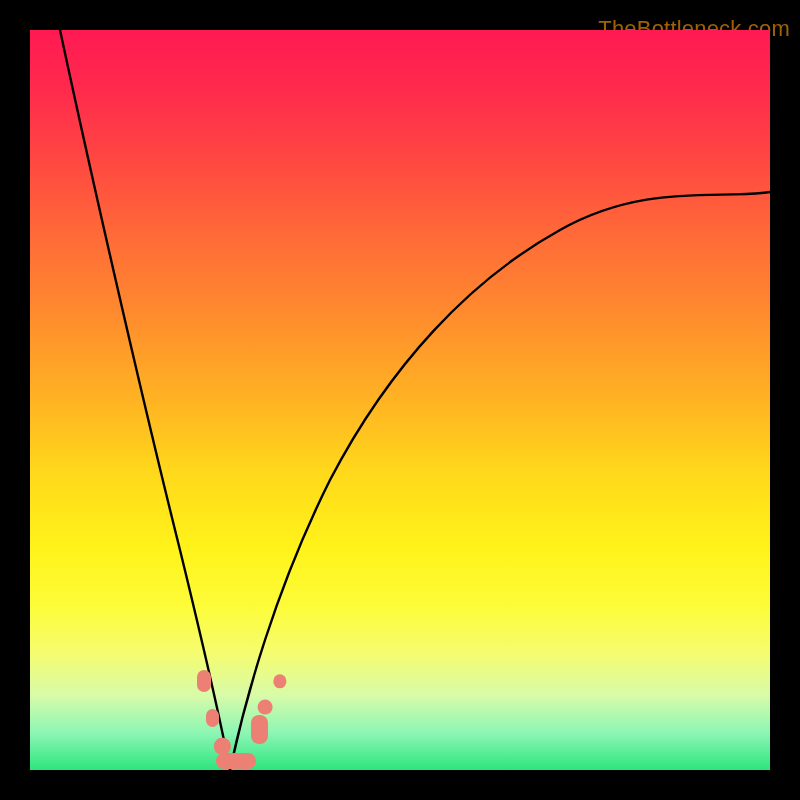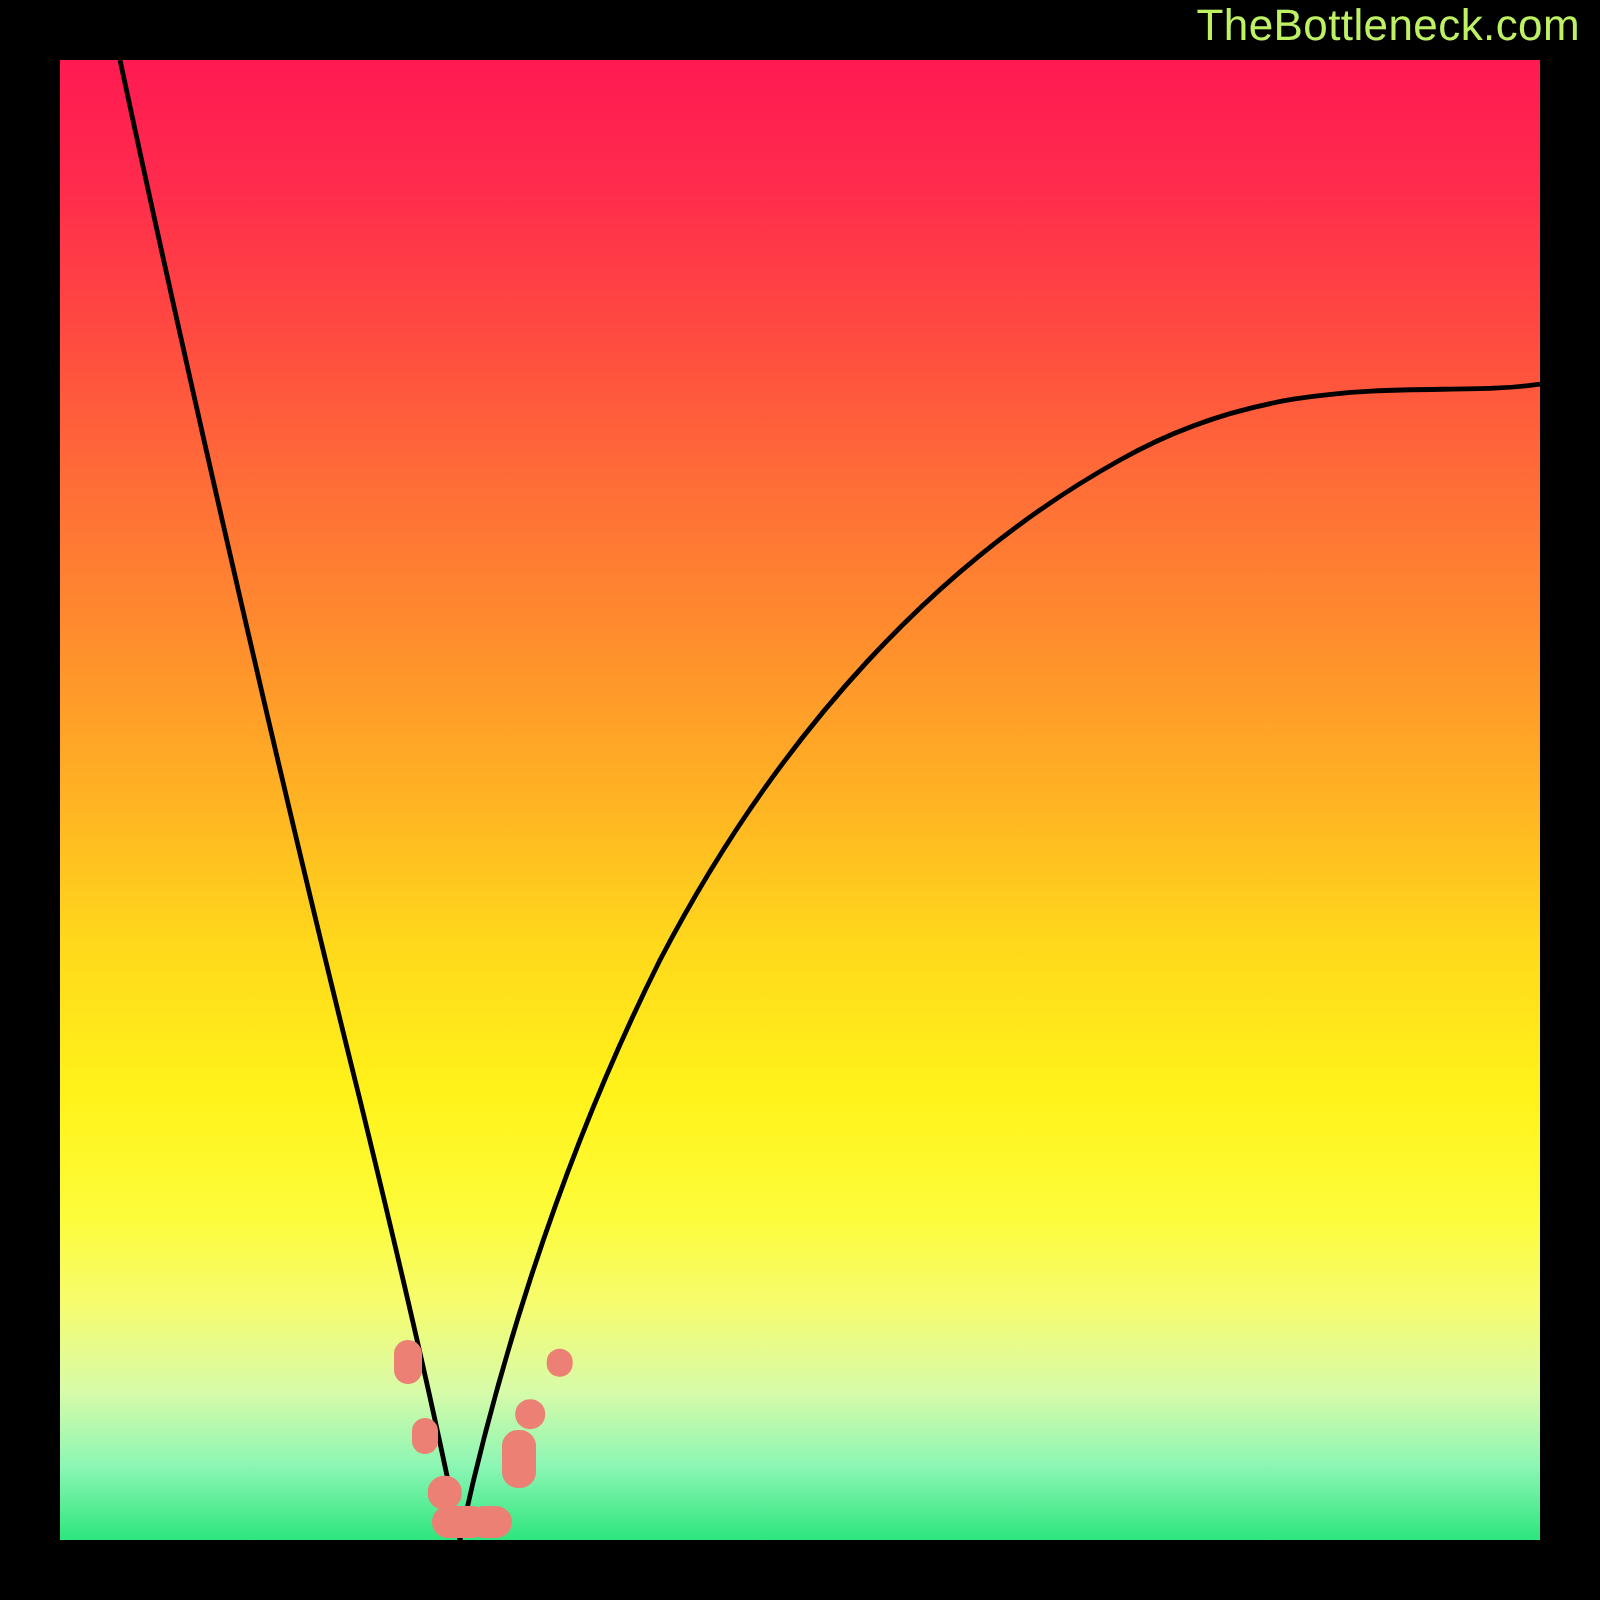--- a/index.html
+++ b/index.html
@@ -28,23 +28,23 @@
       #fff31a 70%,
       #fdfc3a 78%,
       #f6fc6e 84%,
       #d7fba9 90%,
       #8cf6b4 95%,
       #2de57d 100%
     );
   }
   .watermark {
     position: absolute;
-    top: 0;
+    top: 16px;
     right: 10px;
-    color: #bef264;
+    color: #a16207;
     font-size: 22px;
     font-weight: 500;
     letter-spacing: 0.2px;
   }
   svg.curves {
     position: absolute;
     left: 0;
     top: 0;
   }
   .dot {

